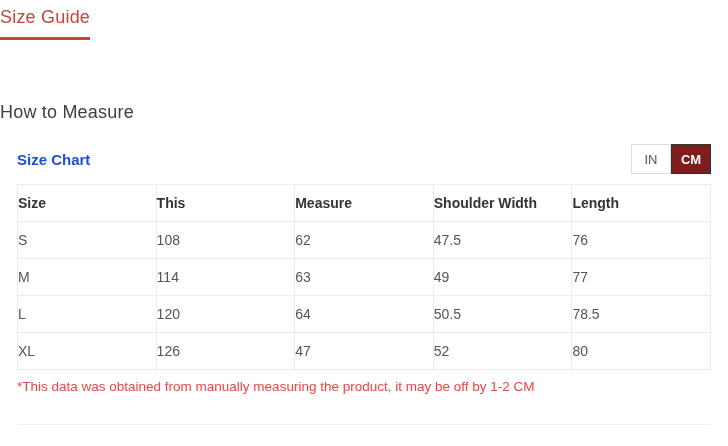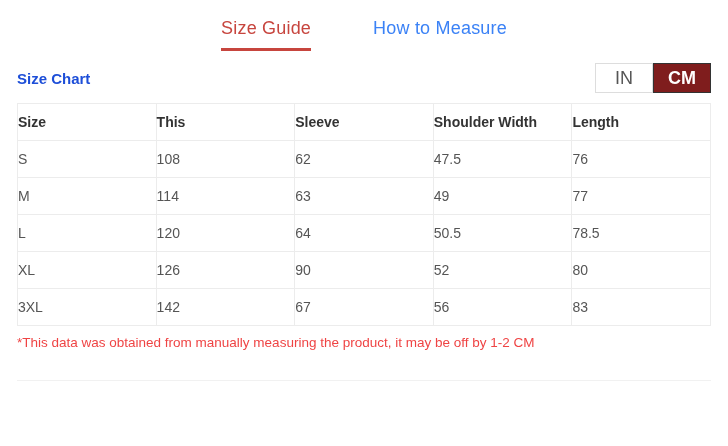--- a/index.html
+++ b/index.html
@@ -1,28 +1,28 @@
 <!DOCTYPE html>
 <html><head>
 <meta charset="utf-8">
 <style>
   * { margin: 0; padding: 0; box-sizing: border-box; }
   html, body { width: 728px; height: 446px; background: #ffffff; overflow: hidden; }
   body { font-family: "Liberation Sans", "DejaVu Sans", sans-serif; color: #333; }
 
   
-  .tabs { display: flex; justify-content: center; align-items: flex-start; gap: 62px; padding-top: 18px; }
-  .tab { font-size: 18px; letter-spacing: .2px; cursor: pointer; padding-bottom: 9px; color: #3b82f6; }
+  .tabs { display: flex; justify-content: center; align-items: flex-start; gap: 62px; padding-top: 7px; flex-direction: column; }
+  .tab { font-size: 18px; letter-spacing: .2px; cursor: pointer; padding-bottom: 9px; color: #404040; }
   .tab.active { color: #c7453e; border-bottom: 3px solid #c7453e; }
 
   
   .section-head { display: flex; justify-content: space-between; align-items: center; margin: 12px 17px 0 17px; }
   .section-title { font-size: 15px; font-weight: bold; color: #1d4ed8; }
   .unit-toggle { display: flex; }
-  .unit-btn { width: 58px; height: 30px; display: flex; align-items: center; justify-content: center; font-size: 18px; cursor: pointer; }
+  .unit-btn { width: 40px; height: 30px; display: flex; align-items: center; justify-content: center; font-size: 13px; cursor: pointer; }
   .unit-btn.inactive { background: #ffffff; border: 1px solid #ddd; color: #555; }
   .unit-btn.active { background: #7f1d1d; border: 1px solid #333333; color: #ffffff; font-weight: bold; }
 
   
   .size-table { width: 694px; margin: 10px 17px 0 17px; border-collapse: collapse; table-layout: fixed; }
   .size-table th, .size-table td { border: 1px solid #ececec; height: 37px; text-align: left; vertical-align: middle; }
   .size-table th { font-size: 14px; font-weight: bold; color: #333; }
   .size-table td { font-size: 14px; font-weight: normal; color: #555; }
 
   
@@ -43,21 +43,21 @@
     <div class="unit-btn inactive">IN</div>
     <div class="unit-btn active">CM</div>
   </div>
 </div>
 
 <table class="size-table">
   <thead>
     <tr>
       <th>Size</th>
       <th>This</th>
-      <th>Sleeve</th>
+      <th>Measure</th>
       <th>Shoulder Width</th>
       <th>Length</th>
     </tr>
   </thead>
   <tbody>
     <tr>
       <td>S</td>
       <td>108</td>
       <td>62</td>
       <td>47.5</td>
@@ -73,29 +73,22 @@
     <tr>
       <td>L</td>
       <td>120</td>
       <td>64</td>
       <td>50.5</td>
       <td>78.5</td>
     </tr>
     <tr>
       <td>XL</td>
       <td>126</td>
-      <td>90</td>
+      <td>47</td>
       <td>52</td>
       <td>80</td>
-    </tr>
-    <tr>
-      <td>3XL</td>
-      <td>142</td>
-      <td>67</td>
-      <td>56</td>
-      <td>83</td>
     </tr>
   </tbody>
 </table>
 
 <div class="footnote">*This data was obtained from manually measuring the product, it may be off by 1-2 CM</div>
 
 <div class="bottom-divider"></div>
 
 </body></html>

